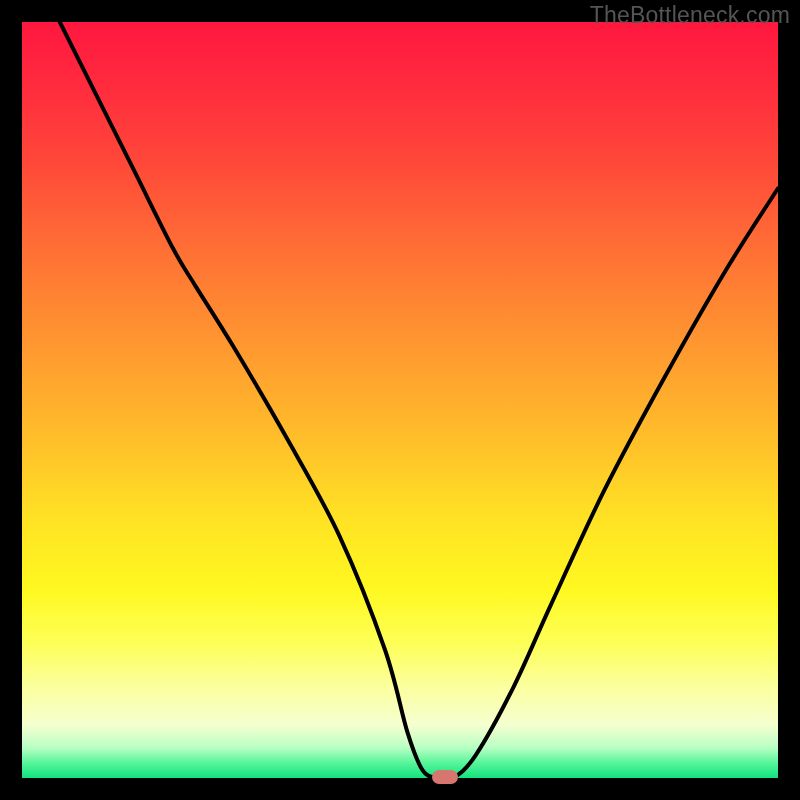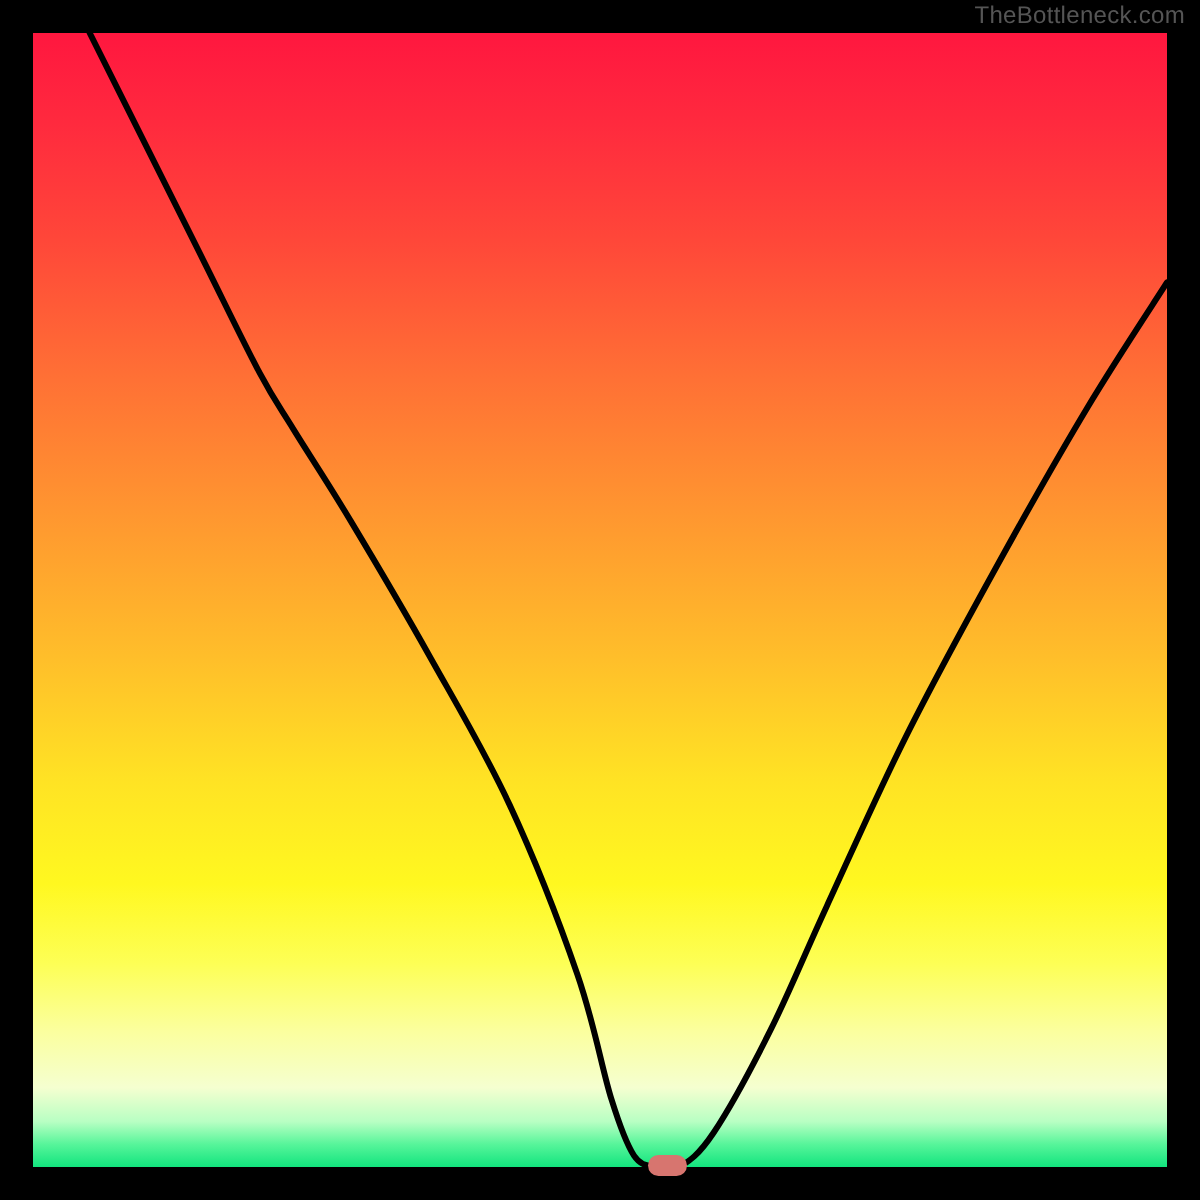--- a/index.html
+++ b/index.html
@@ -41,21 +41,21 @@
       #b8ffc3 96%,
       #57f59a 98%,
       #12e47e 100%
     );
   }
   .watermark {
     position: absolute;
     top: 2px;
     right: 10px;
     color: #555;
-    font-size: 16px;
+    font-size: 23px;
     letter-spacing: 0.2px;
     user-select: none;
     text-align: center;
   }
   svg.curve {
     position: absolute;
     left: 0;
     top: 0;
     width: 756px;
     height: 756px;

